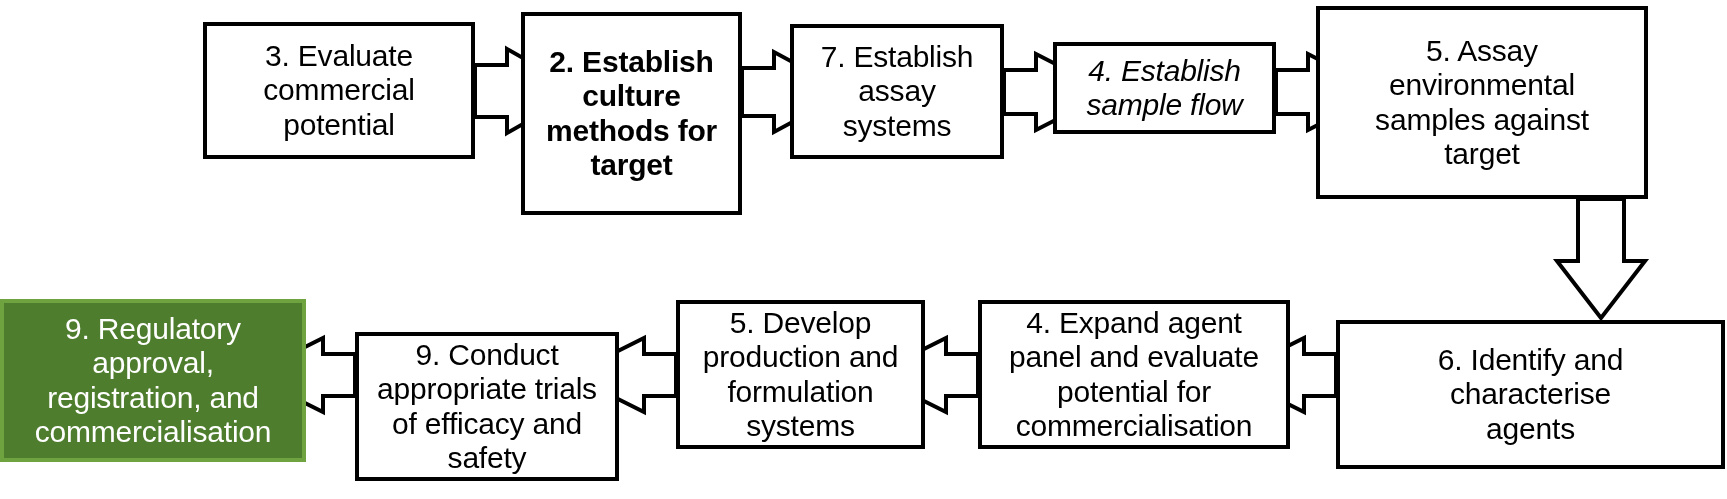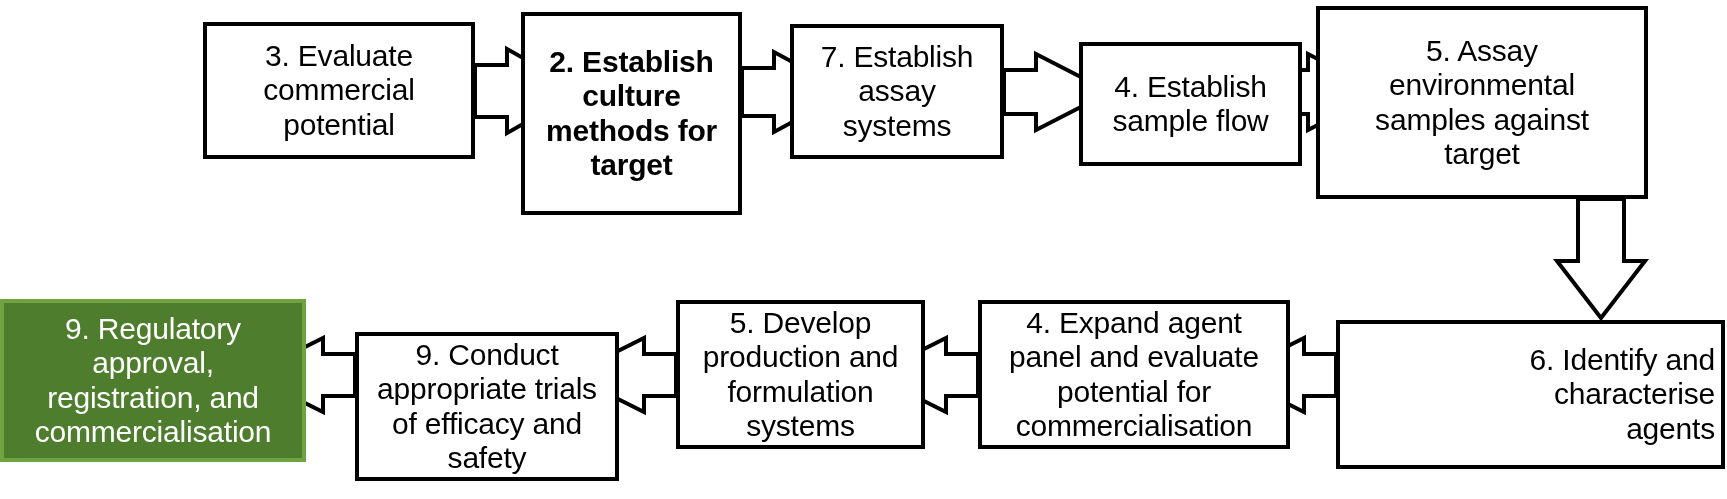--- a/index.html
+++ b/index.html
@@ -99,33 +99,33 @@
 methods for
 target</span>
   </div>
 
   <div class="node" style="left:790px; top:24px; width:214px; height:135px;">
     <span class="node-label">7. Establish
 assay
 systems</span>
   </div>
 
-  <div class="node" style="left:1079px; top:42px; width:223px; height:124px;">
+  <div class="node" style="left:1053px; top:42px; width:223px; height:92px;font-style:italic;">
     <span class="node-label">4. Establish
 sample flow</span>
   </div>
 
   <div class="node" style="left:1316px; top:6px; width:332px; height:193px;">
     <span class="node-label">5. Assay
 environmental
 samples against
 target</span>
   </div>
 
-  <div class="node" style="left:1336px; top:320px; width:389px; height:149px;text-align:right;">
+  <div class="node" style="left:1336px; top:320px; width:389px; height:149px;">
     <span class="node-label">6. Identify and
 characterise
 agents</span>
   </div>
 
   <div class="node" style="left:978px; top:300px; width:312px; height:149px;">
     <span class="node-label">4. Expand agent
 panel and evaluate
 potential for
 commercialisation</span>

